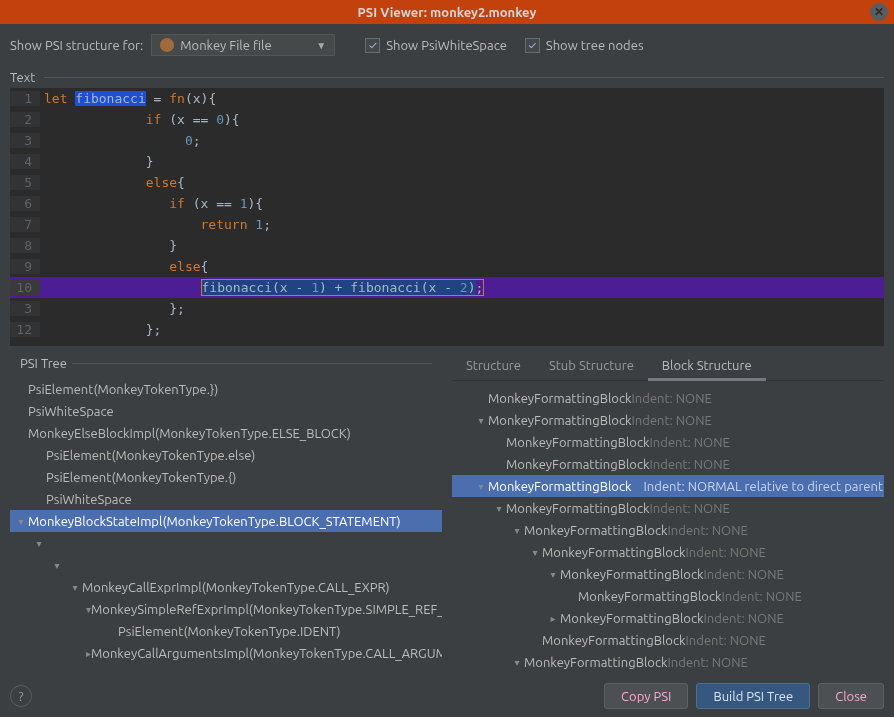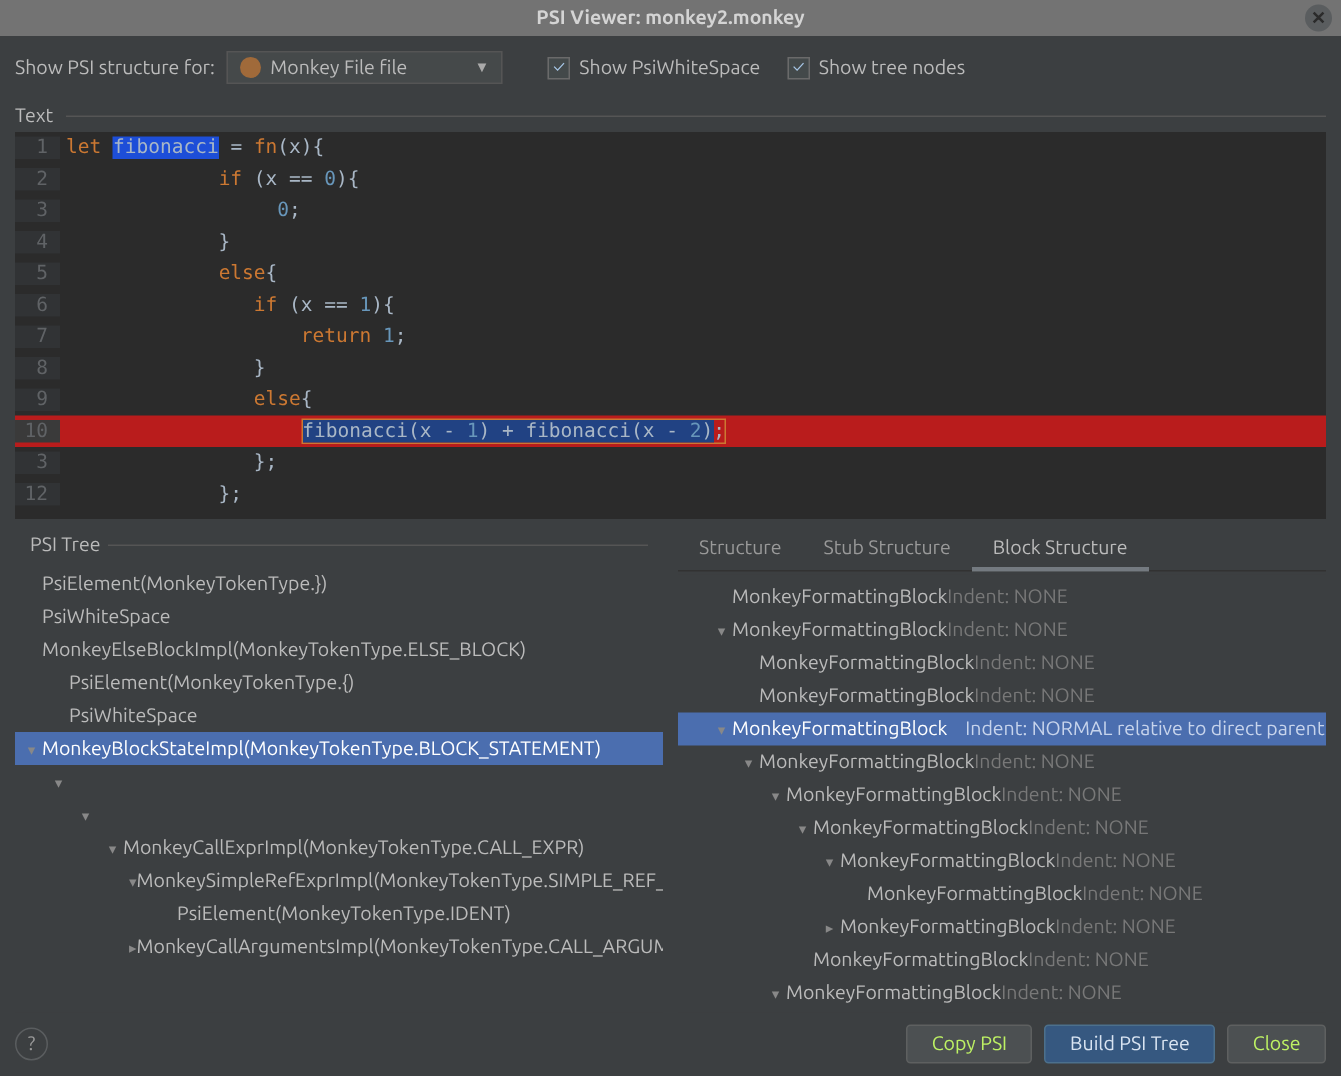--- a/index.html
+++ b/index.html
@@ -8,21 +8,21 @@
   background: #3c3f41;
   color: #bbbbbb;
   font-size: 13px;
   width: 894px;
   height: 717px;
   overflow: hidden;
   display: flex;
   flex-direction: column;
 }
 .title-bar {
-  background: #737373;
+  background: #c2410c;
   color: #d4d4d4;
   padding: 4px 10px;
   text-align: center;
   font-weight: bold;
   position: relative;
   height: 24px;
   display: flex;
   align-items: center;
   justify-content: center;
 }
@@ -119,21 +119,21 @@
   background: #313335;
 }
 .code { white-space: pre; color: #a9b7c6; text-align: left; padding-left: 4px; flex: 1; }
 .kw { color: #cc7832; }
 .hl-name { background: #1d4ed8; }
 .num { color: #6897bb; }
 .str-sel {
   border: 1px solid #cc7832;
 }
 .sel-bg { background: #214283; }
-.line-hl { background: #b91c1c; justify-content: center; }
+.line-hl { background: #4c1d95; justify-content: center; }
 .line-hl .gutter { background: #3a3a3a; }
 
 .bottom {
   display: flex;
   flex: 1;
   min-height: 0;
   margin: 6px 10px 0 10px;
   gap: 10px;
 }
 .psi-panel, .block-panel {
@@ -197,21 +197,21 @@
   border-radius: 50%;
   border: 1px solid #5a5d5f;
   display: flex; align-items: center; justify-content: center;
   color: #999;
   font-size: 13px;
 }
 .btn {
   background: #4c5052;
   border: 1px solid #5e6060;
   padding: 5px 16px;
-  color: #bef264;
+  color: #f9a8d4;
   cursor: pointer;
   border-radius: 3px;
 }
 .btn.primary {
   background: #365880;
   border-color: #4c708c;
   color: #d9e4f1;
 }
 </style>
 </head>
@@ -304,20 +304,24 @@
           <span class="twisty"></span>
           <span>PsiElement(MonkeyTokenType.})</span>
         </div>
         <div class="tree-row" style="padding-left: 4px;">
           <span class="twisty"></span>
           <span>PsiWhiteSpace</span>
         </div>
         <div class="tree-row" style="padding-left: 4px;">
           <span class="twisty"></span>
           <span>MonkeyElseBlockImpl(MonkeyTokenType.ELSE_BLOCK)</span>
+        </div>
+        <div class="tree-row" style="padding-left: 22px;">
+          <span class="twisty"></span>
+          <span>PsiElement(MonkeyTokenType.else)</span>
         </div>
         <div class="tree-row" style="padding-left: 22px;">
           <span class="twisty"></span>
           <span>PsiElement(MonkeyTokenType.{)</span>
         </div>
         <div class="tree-row" style="padding-left: 22px;">
           <span class="twisty"></span>
           <span>PsiWhiteSpace</span>
         </div>
         <div class="tree-row selected" style="padding-left: 4px;">

